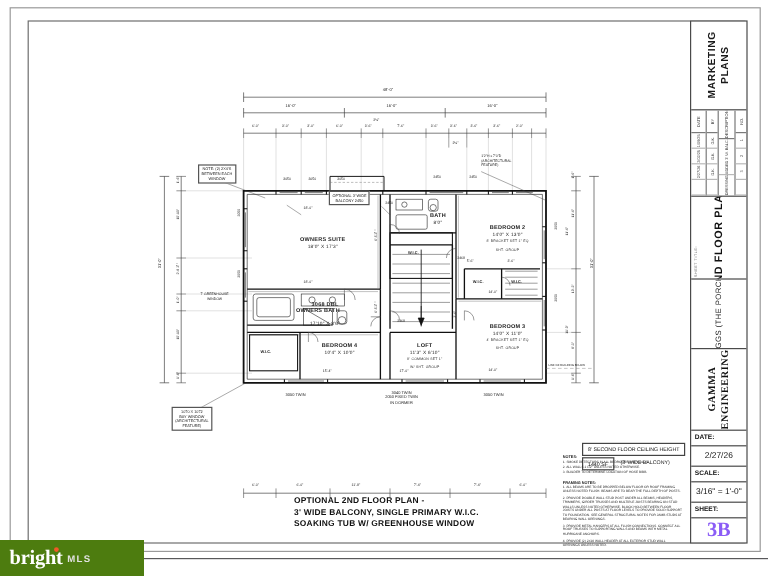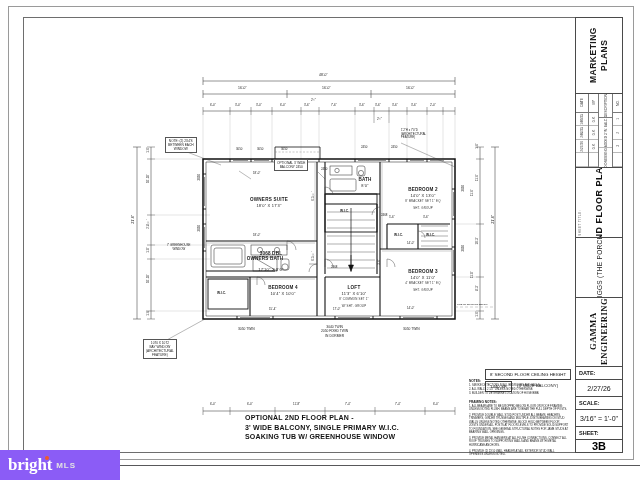--- a/index.html
+++ b/index.html
@@ -54,21 +54,21 @@
   .rev-col.c-date{width:13px;}
   .rev-hdr{flex:0 0 18px;border-bottom:1px solid #7a7a7a;display:flex;align-items:center;justify-content:center;}
   .rev-hdr span{writing-mode:vertical-rl;transform:rotate(180deg);font-size:3.4px;color:#333;white-space:nowrap;}
   .rev-cellv{flex:1;border-bottom:1px solid #b9b9b9;display:flex;align-items:center;justify-content:center;}
   .rev-cellv span{writing-mode:vertical-rl;transform:rotate(180deg);font-size:3.2px;color:#333;white-space:nowrap;overflow:hidden;}
 
   
   .tb-info{flex:1;display:flex;flex-direction:column;}
   .tb-lab{height:12px;border-bottom:1px solid #4a4a4a;display:flex;align-items:center;padding-left:3px;font-size:5.5px;font-weight:bold;color:#111;}
   .tb-val{height:16px;border-bottom:1px solid #4a4a4a;display:flex;align-items:center;justify-content:center;font-size:7px;color:#111;}
-  .tb-sheetno{flex:1;display:flex;align-items:center;justify-content:center;font-size:11px;font-weight:bold;color:#000000;}
+  .tb-sheetno{flex:1;display:flex;align-items:center;justify-content:center;font-size:17px;font-weight:bold;color:#8b5cf6;font-family:Liberation Serif, serif;}
 
   
   #canvas{
     position:absolute;left:16px;top:12px;width:540px;height:430px;
   }
   #canvas svg{position:absolute;left:0;top:0;}
 
   
   .lbl{position:absolute;font-family:"Liberation Sans",sans-serif;color:#1b1b1b;white-space:nowrap;}
   .room{font-size:4.6px;font-weight:bold;letter-spacing:.2px;text-align:center;line-height:5.6px;}
@@ -95,21 +95,21 @@
 
   
   #notes{position:absolute;left:460px;top:372px;width:100px;color:#222;}
   #notes .nh{font-size:3.2px;font-weight:bold;margin-bottom:1px;}
   #notes .nl{font-size:2.7px;line-height:3.4px;margin-bottom:.5px;}
   #notes .gap{height:4px;}
 
   
   #mls{
     position:absolute;left:0px;bottom:0px;width:112px;height:30px;
-    background:#8b5cf6;display:flex;align-items:center;padding-left:8px;
+    background:#4d7c0f;display:flex;align-items:center;padding-left:8px;
   }
   #mls .bw{font-family:"Liberation Serif",serif;font-size:17px;color:#fff;font-weight:bold;letter-spacing:-.2px;position:relative;}
   #mls .dot{position:absolute;right:3px;top:1px;width:4px;height:4px;border-radius:50%;background:#f05a28;}
   #mls .ml{font-size:8px;color:#e2e2e2;margin-left:4px;letter-spacing:1px;font-weight:bold;}
   #mlsline{position:absolute;left:112px;bottom:14px;width:528px;height:1px;background:#58585a;}
 </style>
 </head>
 <body>
 
 <div id="sheet">

